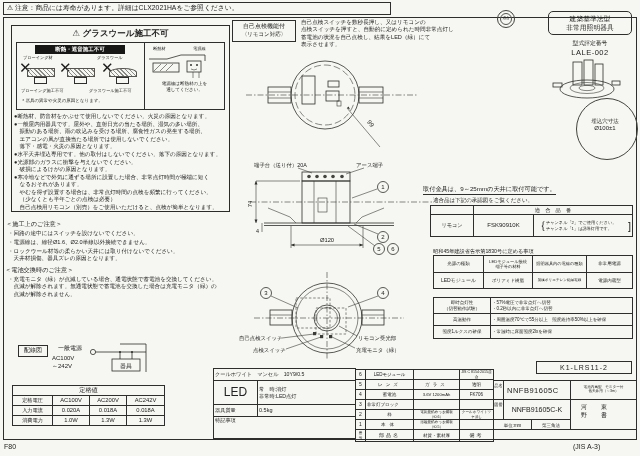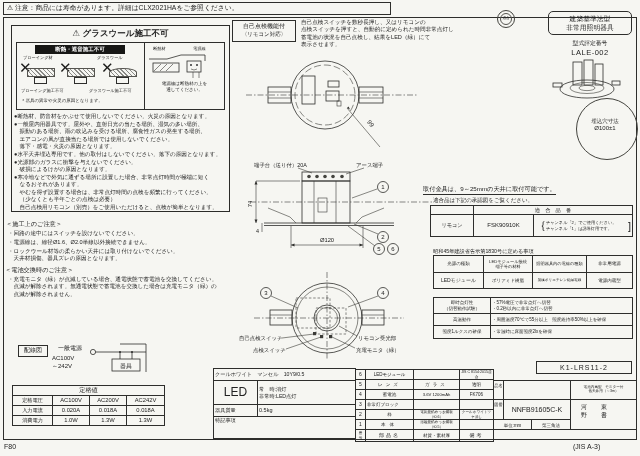--- a/index.html
+++ b/index.html
@@ -461,20 +461,21 @@
       <td class="c f45">材質・素材厚</td>
       <td class="c f5" style="letter-spacing:2px">備考</td>
     </tr>
   </tbody>
     </table>
 
   <div class="cell c f7" style="left:536px;top:361px;width:96px;height:13px;padding-top:1.5px;letter-spacing:1px">K1-LRS11-2</div>
 
   <div class="cell" style="left:493px;top:380px;width:144px;height:60px"></div>
   <div class="cell f4 stack" style="left:493px;top:380px;width:11px;height:20px;padding-top:2px">品名</div>
+  <div class="cell f75" style="left:503px;top:380px;width:68px;height:20px;padding:5px 0 0 3px;letter-spacing:0.5px">NNFB91605C</div>
   <div class="cell c f36 pre" style="left:570px;top:380px;width:67px;height:20px;padding-top:4px">電池内蔵型　モニター付
 低天井用（～3m）</div>
   <div class="cell f4 stack" style="left:493px;top:399px;width:11px;height:21px;padding-top:2px">図番</div>
   <div class="cell c f7" style="left:503px;top:399px;width:68px;height:21px;padding-top:6px">NNFB91605C-K</div>
   <div class="cell" style="left:570px;top:399px;width:67px;height:31px">
     <div class="a f6 stack" style="left:8px;top:4px;width:10px">河野</div>
     <div class="a f6 stack" style="left:28px;top:4px;width:10px">東書</div>
   </div>
   <div class="cell c f45" style="left:493px;top:419px;width:39px;height:11px;padding-top:2.5px">単位:mm</div>
   <div class="cell c f45" style="left:531px;top:419px;width:40px;height:11px;padding-top:2.5px">第三角法</div>

